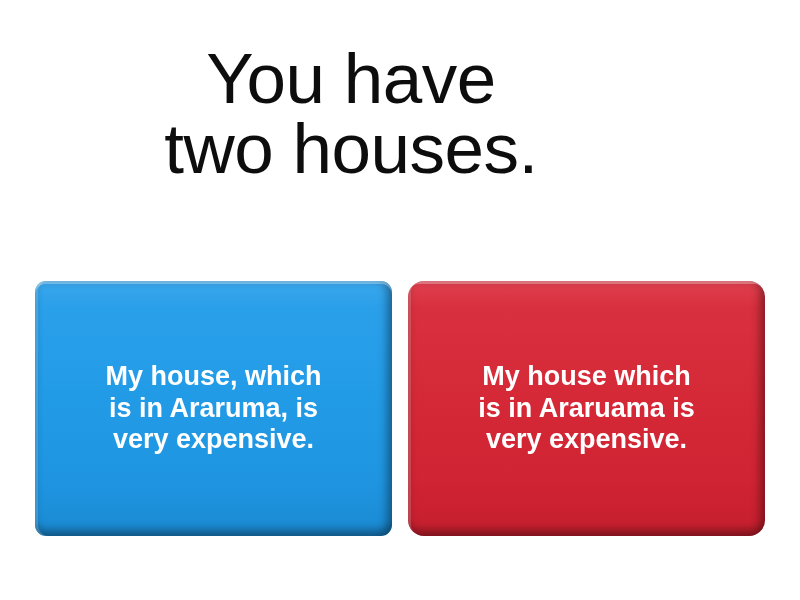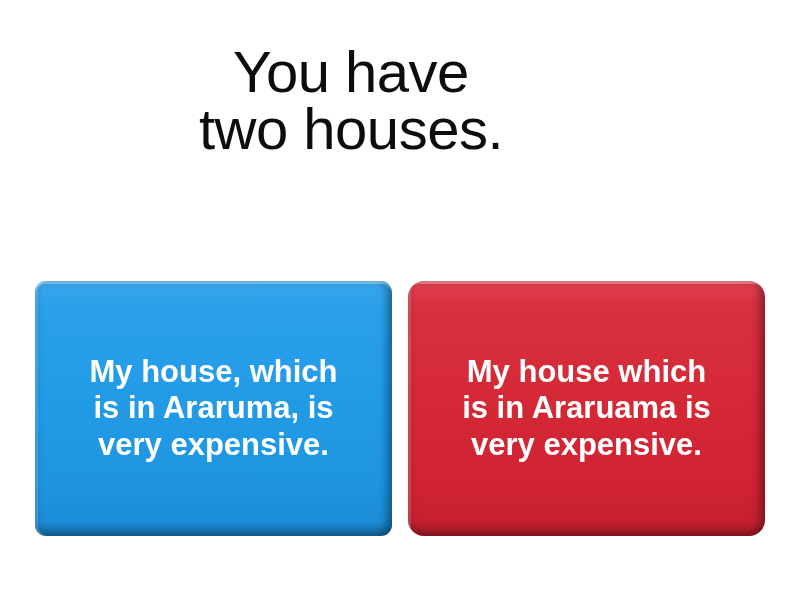--- a/index.html
+++ b/index.html
@@ -26,21 +26,21 @@
   }
 
   
   #question-prompt {
     position: absolute;
     left: 0;
     top: 44px;
     width: 702px;
     text-align: center;
     color: #0d0d0d;
-    font-size: 58px;
+    font-size: 71px;
     line-height: 0.98;
     font-weight: 400;
     letter-spacing: -0.5px;
     white-space: pre-line;
     font-family: "Liberation Sans", "DejaVu Sans", sans-serif;
   }
 
   
   #answers-row {
     position: absolute;
@@ -111,21 +111,21 @@
         #d52937 45%,
         #d02333 78%,
         #c51f2e 100%);
     border-radius: 16px;
   }
 
   .answer-text {
     position: relative;
     z-index: 2;
     color: #ffffff;
-    font-size: 31px;
+    font-size: 27px;
     line-height: 1.18;
     font-weight: 700;
     text-align: center;
     white-space: pre-line;
     font-family: "Liberation Sans", "DejaVu Sans", sans-serif;
   }
 </style>
 </head>
 <body>
 

